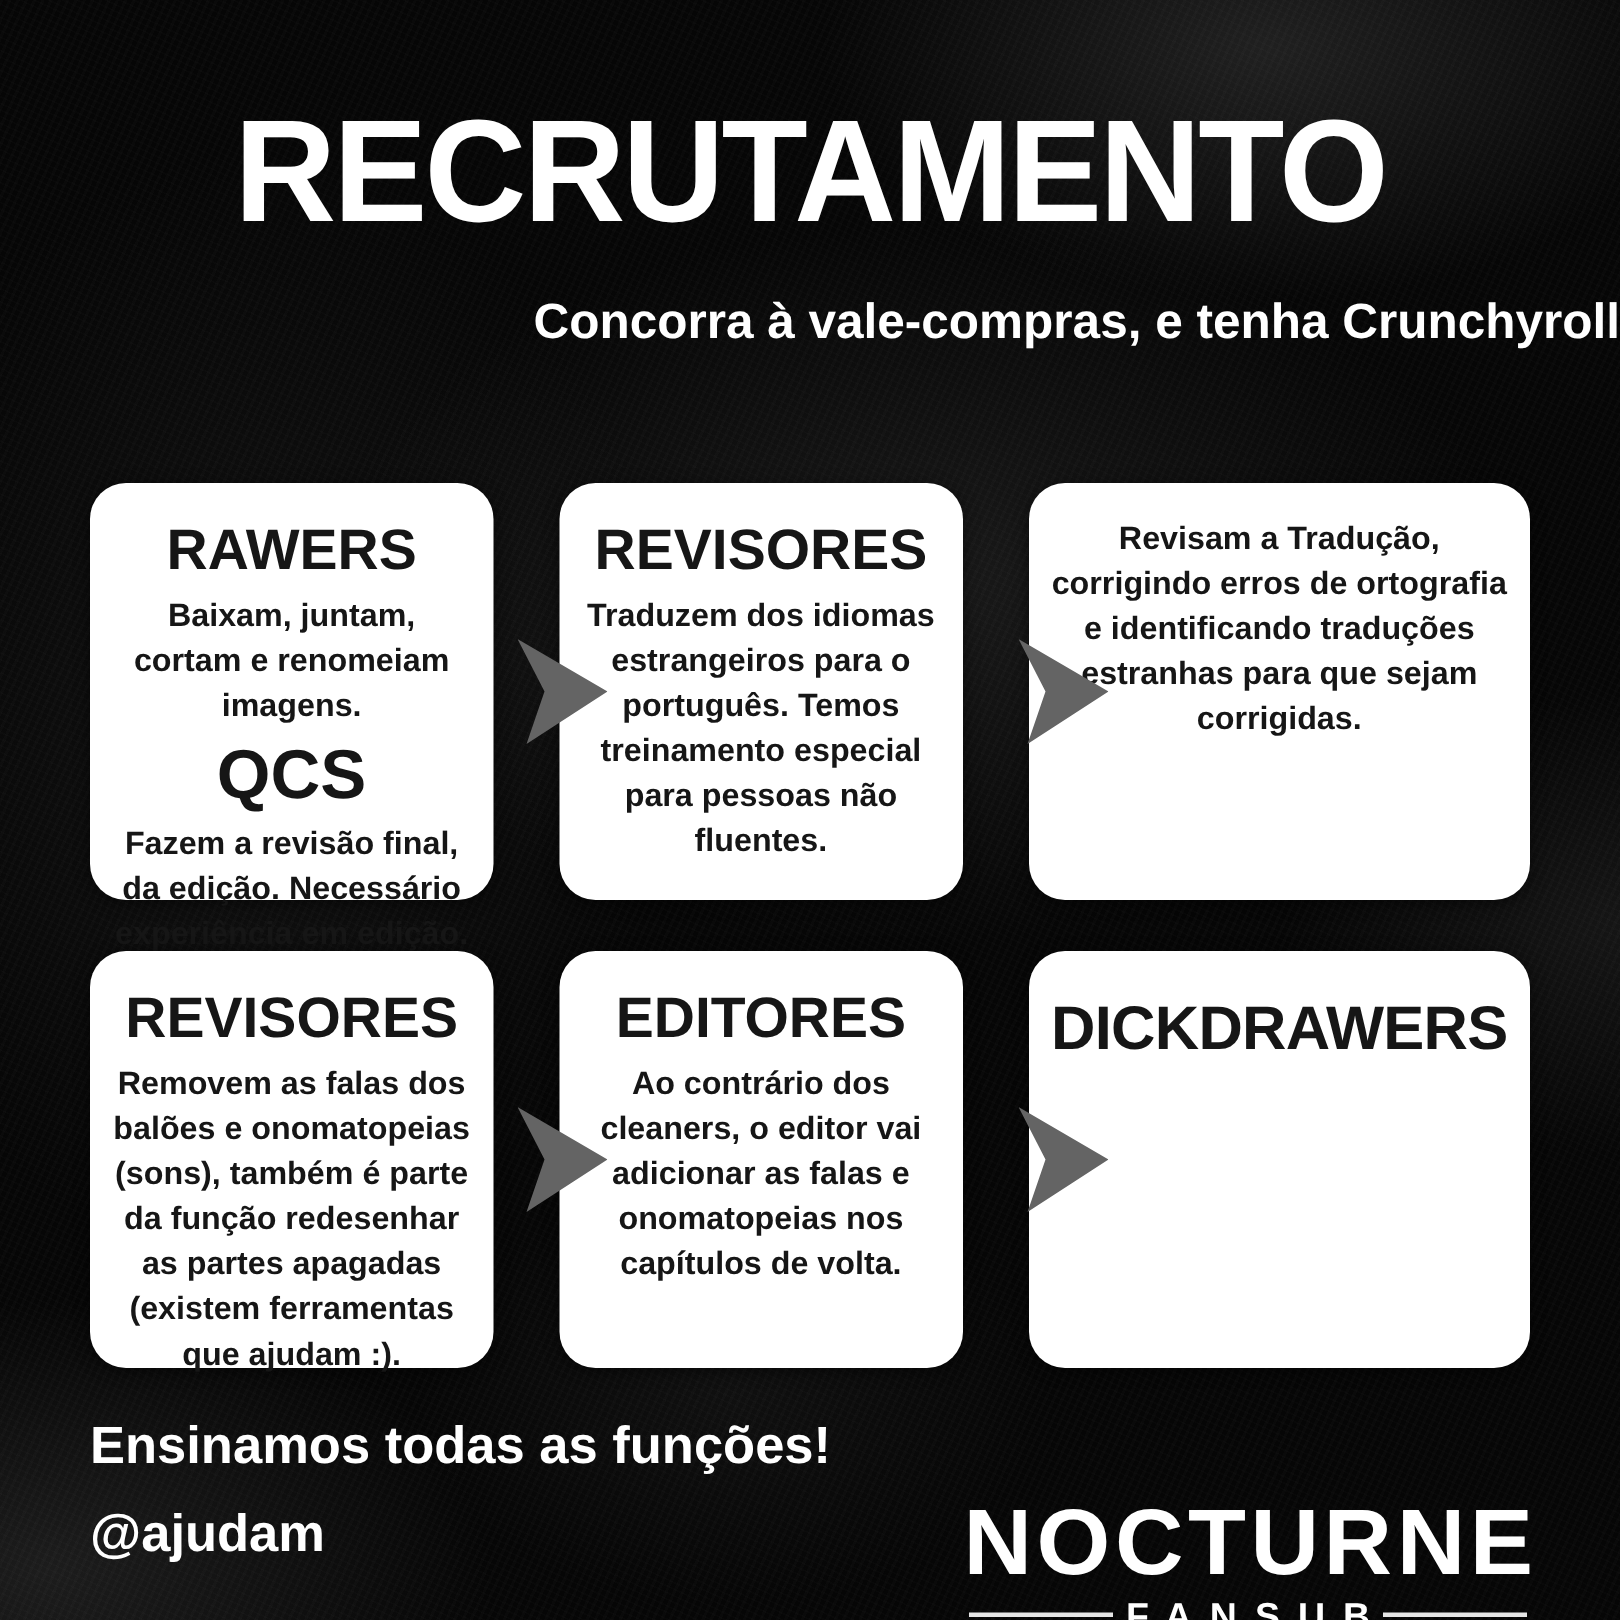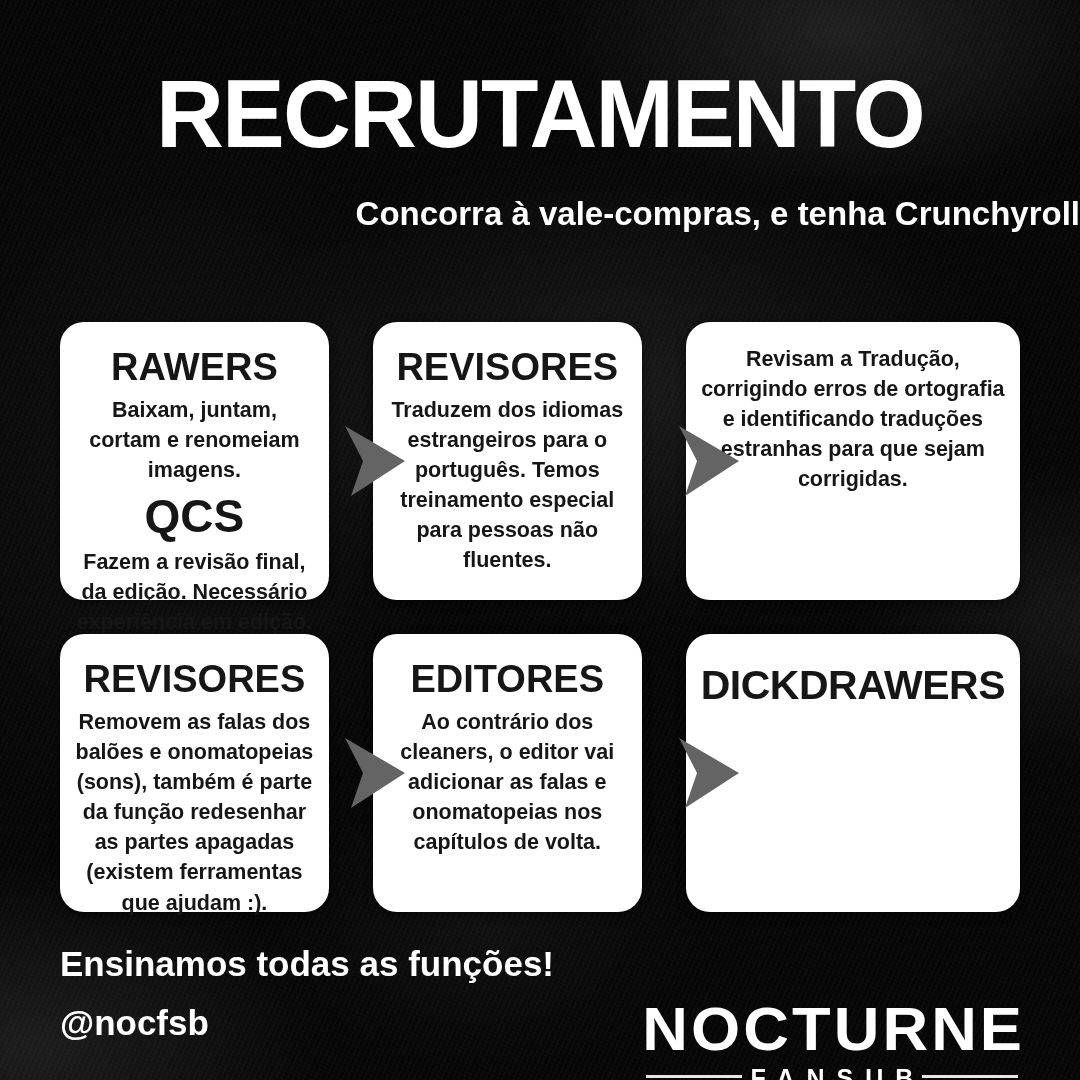--- a/index.html
+++ b/index.html
@@ -119,21 +119,21 @@
 
   </div>
 
   <div class="flow-arrow arrow-r1-g1"></div>
   <div class="flow-arrow arrow-r1-g2"></div>
   <div class="flow-arrow arrow-r2-g1"></div>
   <div class="flow-arrow arrow-r2-g2"></div>
 
   <div class="footer-left">
     <div class="teach">Ensinamos todas as funções!</div>
-    <div>@nocfsb</div>
+    <div>@ajudam</div>
   </div>
 
   <div class="logo">
     <div class="logo-name">NOCTURNE</div>
     <div class="logo-sub-row">
       <div class="logo-rule"></div>
       <div class="logo-sub">FANSUB</div>
       <div class="logo-rule"></div>
     </div>
   </div>

